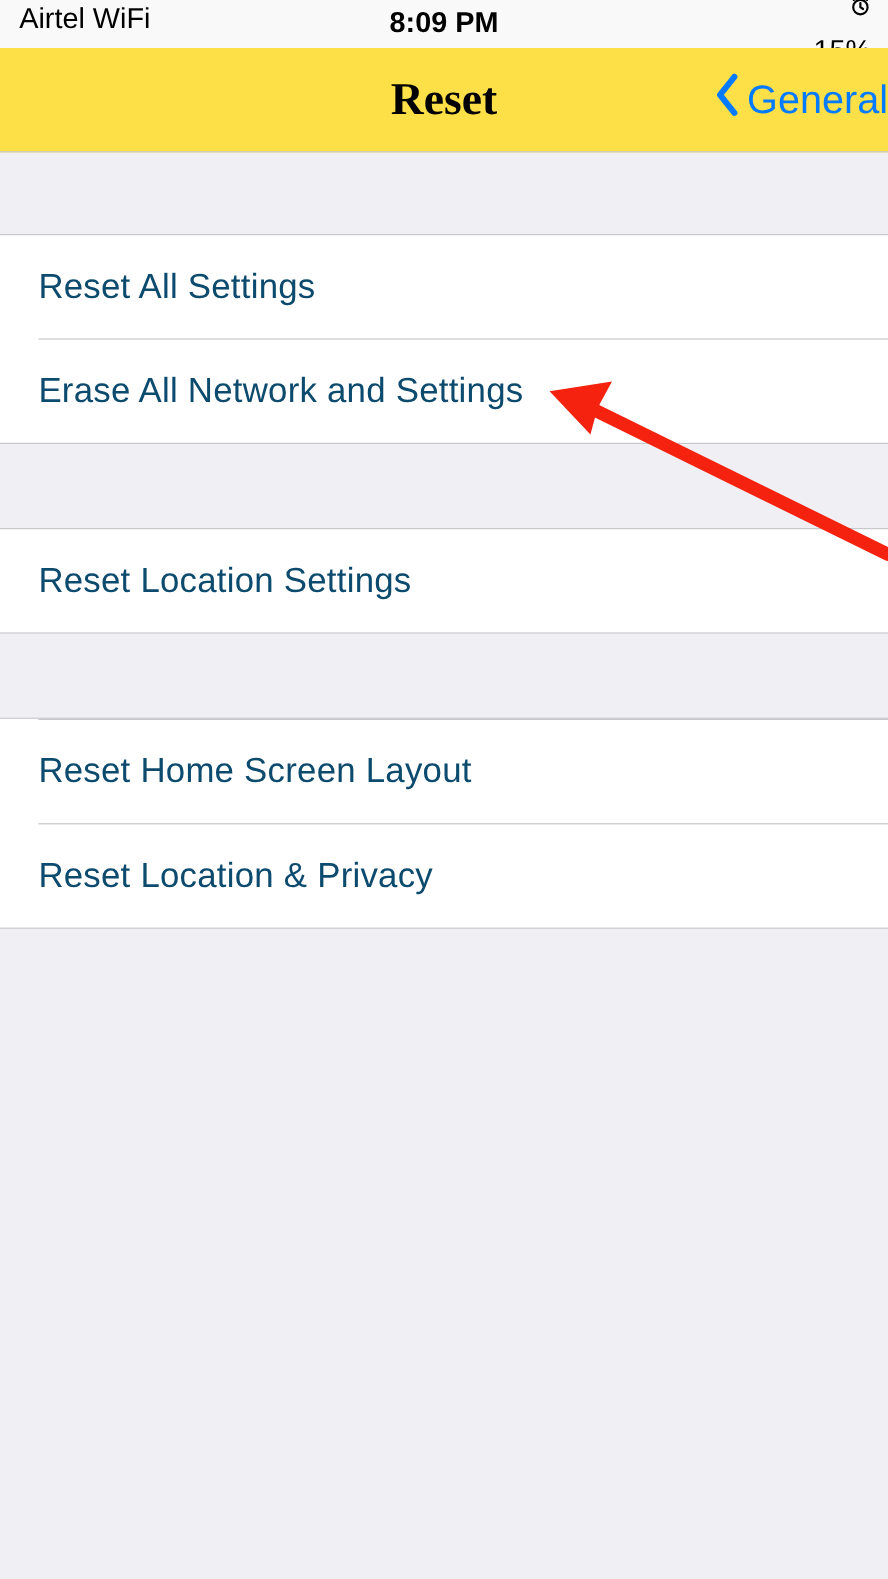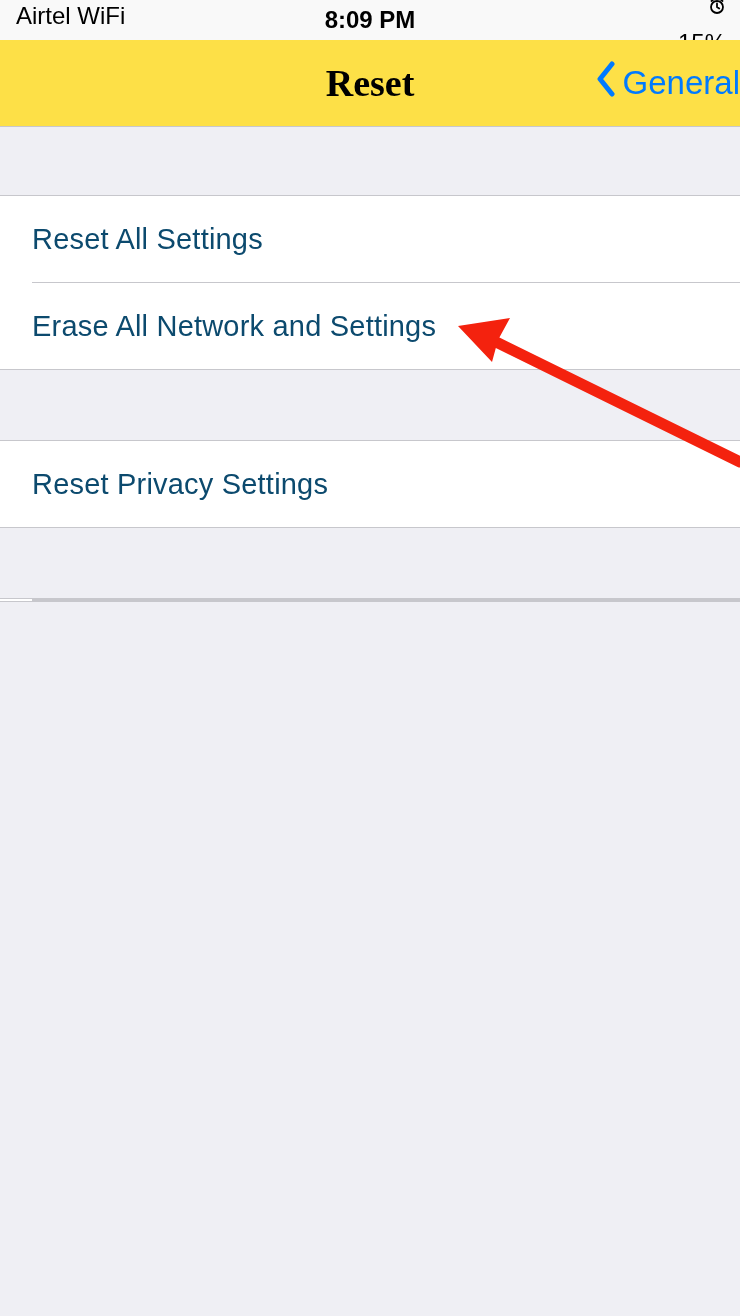--- a/index.html
+++ b/index.html
@@ -199,27 +199,33 @@
   </div>
   <div class="divider"></div>
   <div class="cell">
     <span>Erase All Network and Settings</span>
   </div>
 </div>
 
 <div class="spacer-small"></div>
 <div class="section">
   <div class="cell">
-    <span>Reset Privacy Settings</span>
+    <span>Reset Location Settings</span>
   </div>
 </div>
 
 <div class="spacer-small"></div>
 <div class="section">
   <div class="divider"></div>
+  <div class="cell">
+    <span>Reset Home Screen Layout</span>
+  </div>
   <div class="divider"></div>
+  <div class="cell">
+    <span>Reset Location &amp; Privacy</span>
+  </div>
 </div>
 
 <svg class="arrow-overlay" style="left:450px; top:312px;" width="300" height="170" viewBox="0 0 300 170">
   <defs></defs>
   <line x1="30" y1="22" x2="290" y2="150" stroke="#F4220E" stroke-width="11" stroke-linecap="round"></line>
   <polygon points="8,14 60,6 48,28 42,50" fill="#F4220E"></polygon>
 </svg>
 
 </body></html>

